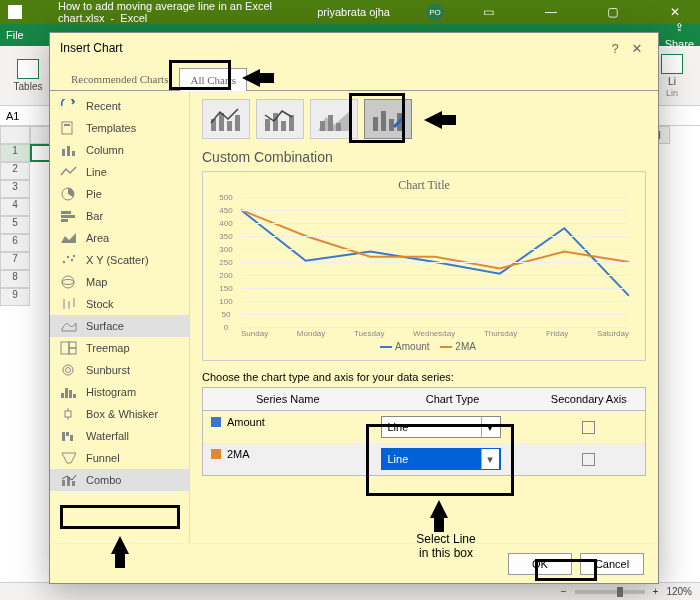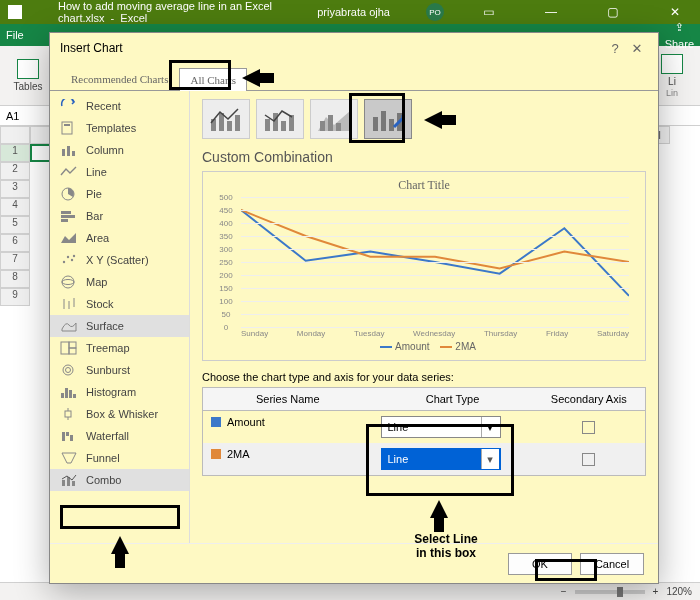--- a/index.html
+++ b/index.html
@@ -84,21 +84,21 @@
     .ctype-select.sel .caret-box { background:#fff; color:#555; }
     .caret-box { width: 18px; height: 20px; margin-right: -5px; display:flex; align-items:center; justify-content:center; border-left: 1px solid #aaa; }
     .chk { width: 13px; height: 13px; border: 1px solid #888; margin: 0 auto; display: block; }
     
     .dlg-footer { height: 40px; display: flex; align-items: center; justify-content: flex-end; padding: 0 14px; gap: 8px; border-top: 1px solid #eee; }
     .dlg-btn2 { min-width: 64px; height: 22px; background: #fdfdfd; border: 1px solid #999; font-size: 11px; display:flex; align-items:center; justify-content:center; }
     
     
     .anno-box { position: absolute; border: 3px solid #000; pointer-events: none; }
     .anno-arrow { position: absolute; pointer-events: none; }
-    .anno-text { position: absolute; font-weight: bold; font-size: 12px; text-align: center; color: #000; }
+    .anno-text { position: absolute; font-weight: normal; font-size: 12px; text-align: center; color: #000; }
     .arrow-left::before { content: ""; display: block; width: 0; height: 0; border-top: 9px solid transparent; border-bottom: 9px solid transparent; border-right: 18px solid #000; position: absolute; left: -16px; top: -4px; }
     .arrow-left { width: 16px; height: 10px; background: #000; }
     .arrow-up::before { content: ""; display: block; width: 0; height: 0; border-left: 9px solid transparent; border-right: 9px solid transparent; border-bottom: 18px solid #000; position: absolute; top: -16px; left: -4px; }
     .arrow-up { width: 10px; height: 16px; background: #000; }
   </style>
 </head>
 <body>
 
 <div class="excel-titlebar">
   <div class="titlebar-icon"></div>

